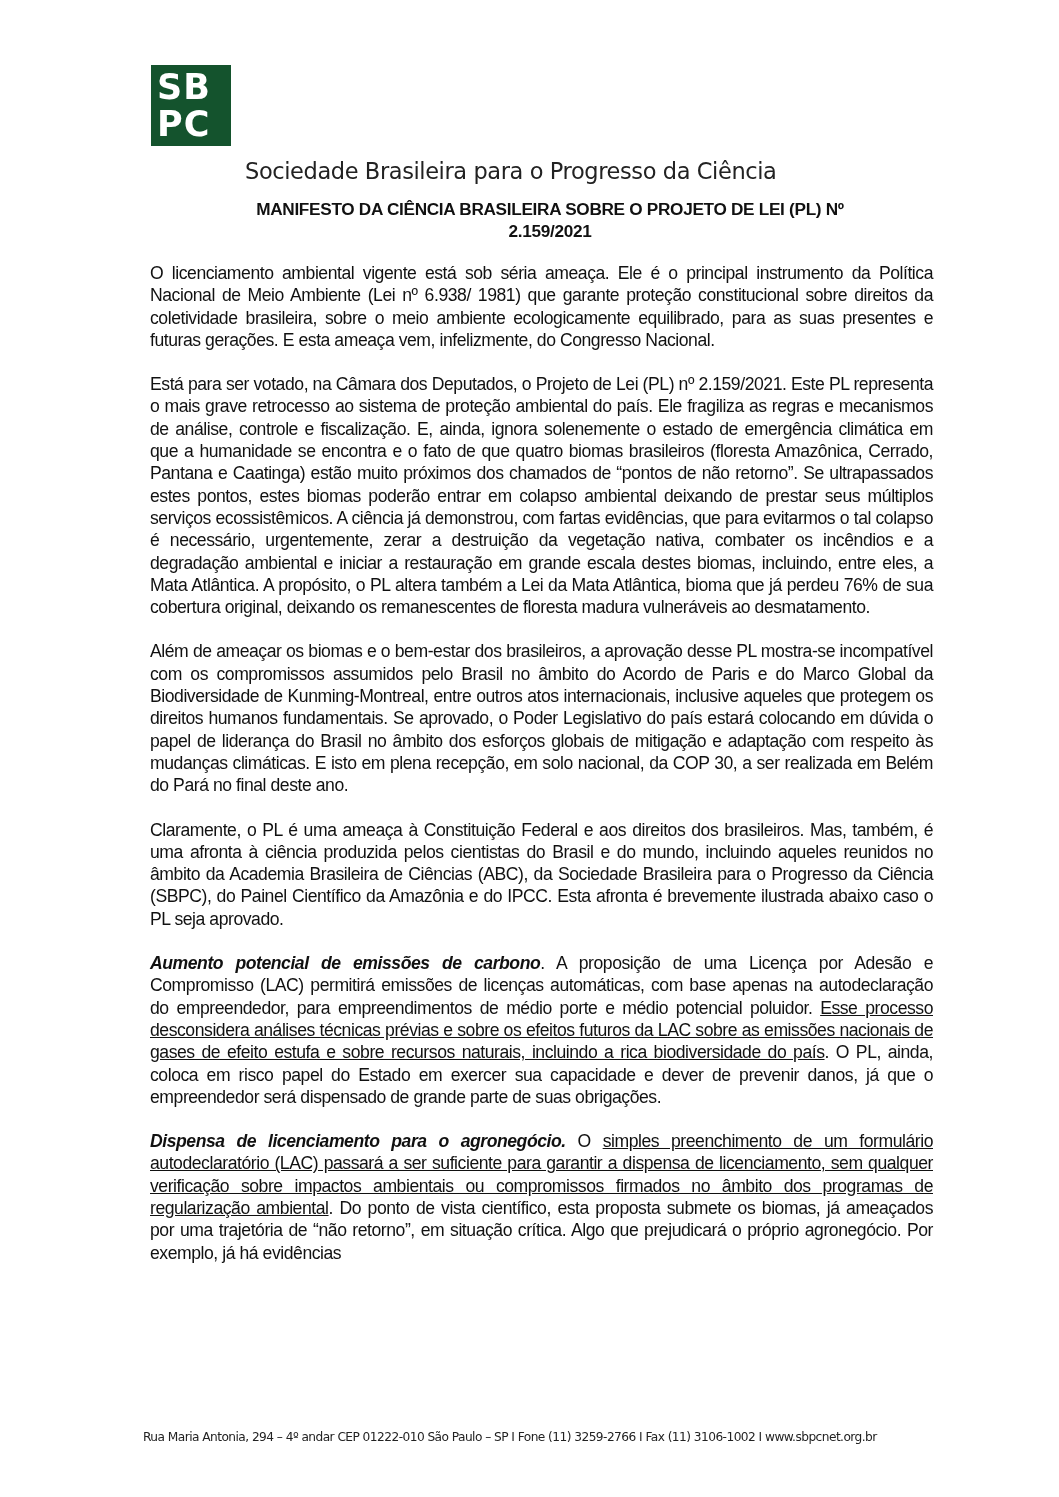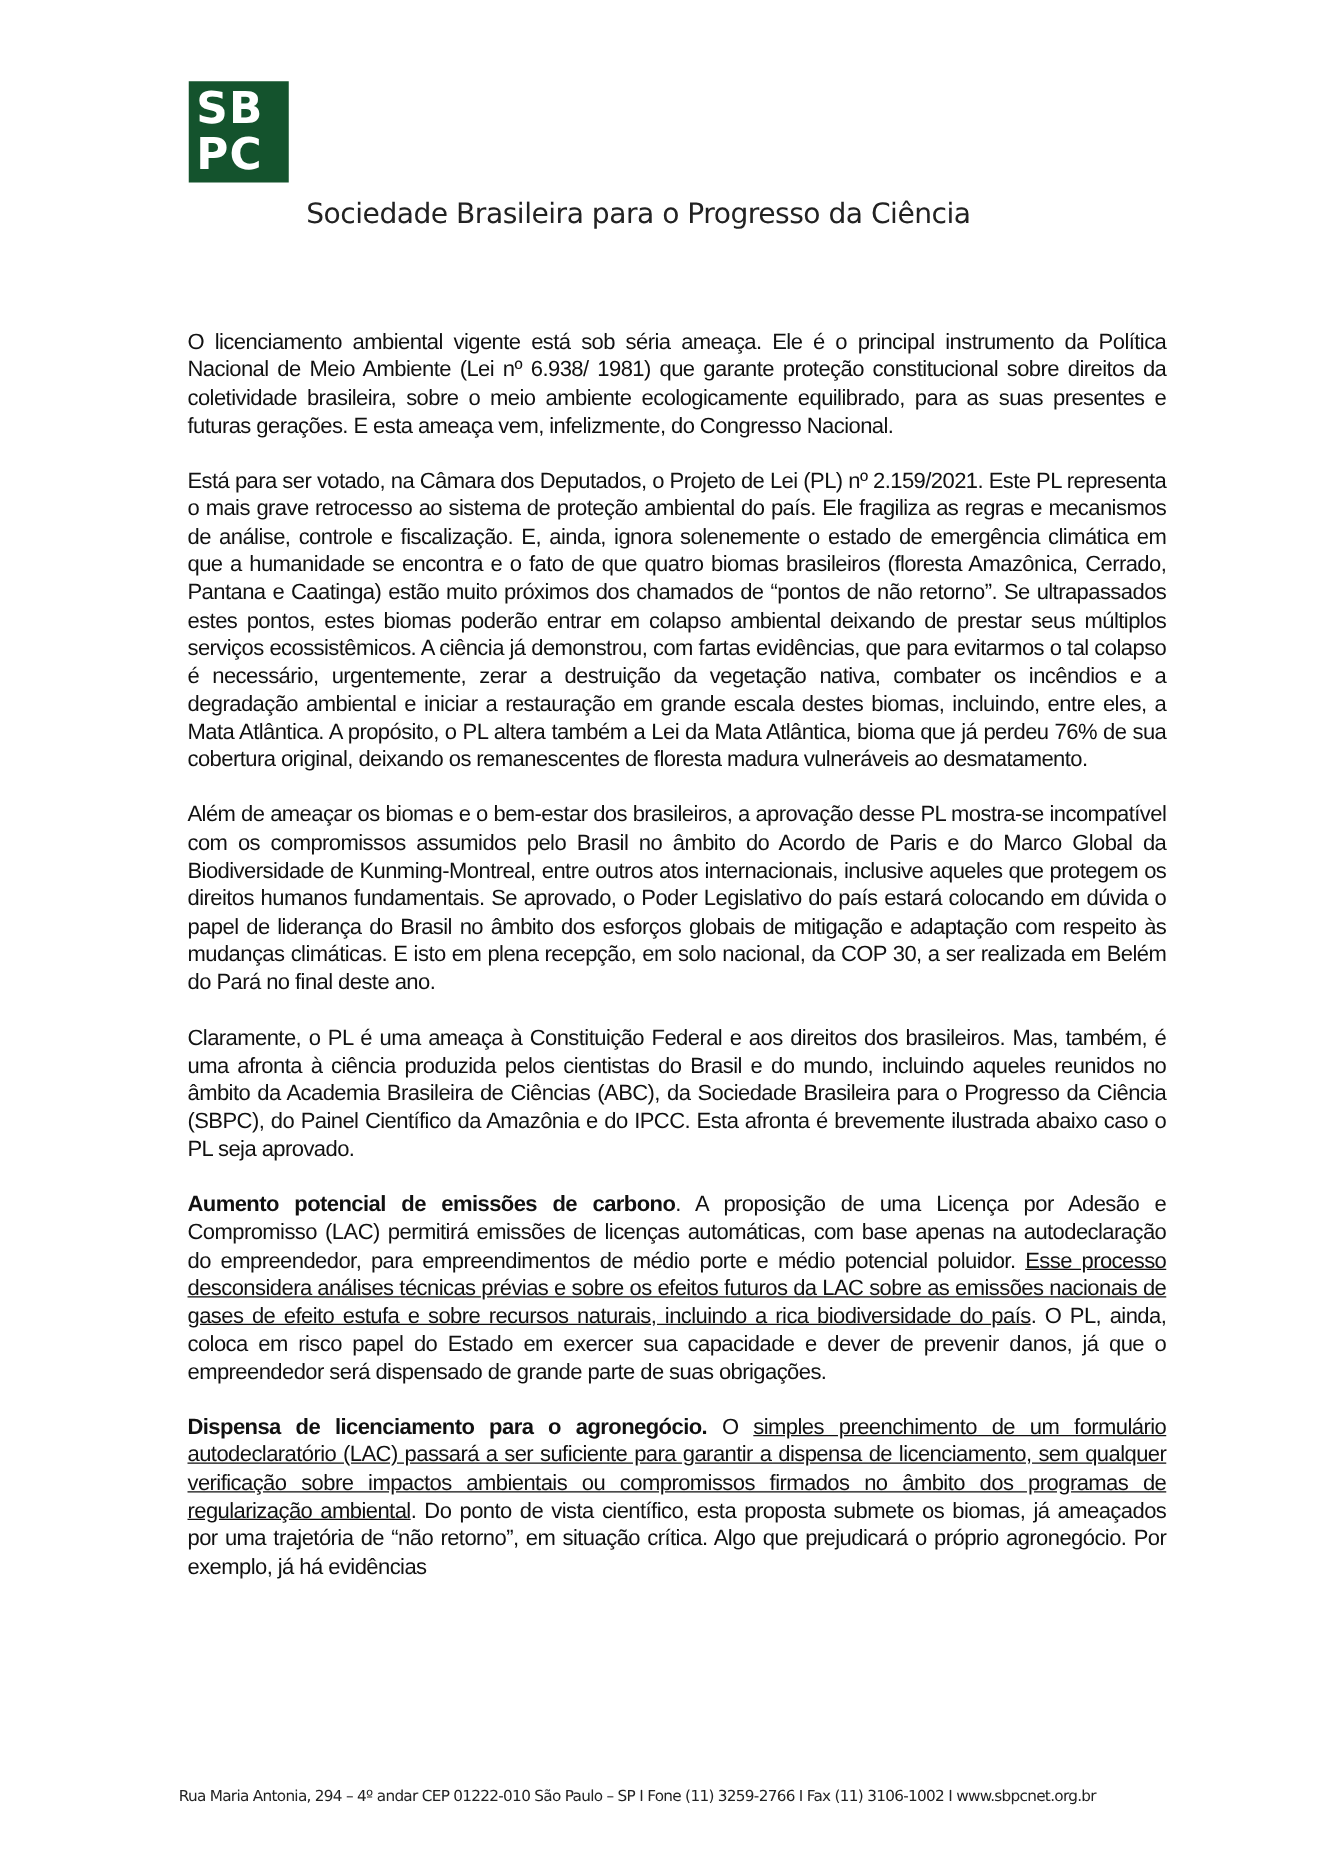--- a/index.html
+++ b/index.html
@@ -10,35 +10,37 @@
           font-weight: bold; font-size: 35px; line-height: 37px; letter-spacing: 1px;
           padding: 4px 0 0 6px; box-sizing: border-box; }
   .org-name { position: absolute; left: 245px; top: 118px; font-family: "DejaVu Sans", sans-serif;
               font-size: 22.5px; color: #222; letter-spacing: -0.4px; margin-top: 40px; }
   .title { position: absolute; left: 150px; width: 760px; top: 198px; text-align: center;
            font-weight: bold; font-size: 17.2px; line-height: 22px; padding-left: 40px; box-sizing: border-box;
            letter-spacing: -0.3px; }
   .body { position: absolute; left: 150px; width: 783px; top: 262px; }
   .para { font-size: 17.6px; line-height: 22.3px; text-align: justify; margin: 0 0 22px 0;
           letter-spacing: -0.45px; word-spacing: 0px; }
-  .para b { font-weight: bold; }
+  .para b { font-weight: bold; font-style: italic; }
   .para u { text-decoration: underline; }
   .footer { position: absolute; left: 143px; top: 1430px; font-family: "DejaVu Sans", sans-serif;
             font-size: 12.2px; color: #222; letter-spacing: -0.55px; white-space: nowrap; }
 </style>
 </head>
 <body>
 
 <div class="logo">
   <div>SB</div>
   <div>PC</div>
 </div>
 <div class="org-name">Sociedade Brasileira para o Progresso da Ciência</div>
 
 <div class="title">
+  <div>MANIFESTO DA CIÊNCIA BRASILEIRA SOBRE O PROJETO DE LEI (PL) Nº</div>
+  <div>2.159/2021</div>
 </div>
 
 <div class="body">
   <p class="para">O licenciamento ambiental vigente está sob séria ameaça. Ele é o principal instrumento da Política Nacional de Meio Ambiente (Lei nº 6.938/ 1981) que garante proteção constitucional sobre direitos da coletividade brasileira, sobre o meio ambiente ecologicamente equilibrado, para as suas presentes e futuras gerações. E esta ameaça vem, infelizmente, do Congresso Nacional.</p>
   <p class="para">Está para ser votado, na Câmara dos Deputados, o Projeto de Lei (PL) nº 2.159/2021. Este PL representa o mais grave retrocesso ao sistema de proteção ambiental do país. Ele fragiliza as regras e mecanismos de análise, controle e fiscalização. E, ainda, ignora solenemente o estado de emergência climática em que a humanidade se encontra e o fato de que quatro biomas brasileiros (floresta Amazônica, Cerrado, Pantana e Caatinga) estão muito próximos dos chamados de “pontos de não retorno”. Se ultrapassados estes pontos, estes biomas poderão entrar em colapso ambiental deixando de prestar seus múltiplos serviços ecossistêmicos. A ciência já demonstrou, com fartas evidências, que para evitarmos o tal colapso é necessário, urgentemente, zerar a destruição da vegetação nativa, combater os incêndios e a degradação ambiental e iniciar a restauração em grande escala destes biomas, incluindo, entre eles, a Mata Atlântica. A propósito, o PL altera também a Lei da Mata Atlântica, bioma que já perdeu 76% de sua cobertura original, deixando os remanescentes de floresta madura vulneráveis ao desmatamento.</p>
   <p class="para">Além de ameaçar os biomas e o bem-estar dos brasileiros, a aprovação desse PL mostra-se incompatível com os compromissos assumidos pelo Brasil no âmbito do Acordo de Paris e do Marco Global da Biodiversidade de Kunming-Montreal, entre outros atos internacionais, inclusive aqueles que protegem os direitos humanos fundamentais. Se aprovado, o Poder Legislativo do país estará colocando em dúvida o papel de liderança do Brasil no âmbito dos esforços globais de mitigação e adaptação com respeito às mudanças climáticas. E isto em plena recepção, em solo nacional, da COP 30, a ser realizada em Belém do Pará no final deste ano.</p>
   <p class="para">Claramente, o PL é uma ameaça à Constituição Federal e aos direitos dos brasileiros. Mas, também, é uma afronta à ciência produzida pelos cientistas do Brasil e do mundo, incluindo aqueles reunidos no âmbito da Academia Brasileira de Ciências (ABC), da Sociedade Brasileira para o Progresso da Ciência (SBPC), do Painel Científico da Amazônia e do IPCC. Esta afronta é brevemente ilustrada abaixo caso o PL seja aprovado.</p>
   <p class="para"><b>Aumento potencial de emissões de carbono</b><span>. A proposição de uma Licença por Adesão e Compromisso (LAC) permitirá emissões de licenças automáticas, com base apenas na autodeclaração do empreendedor, para empreendimentos de médio porte e médio potencial poluidor. </span><u>Esse processo desconsidera análises técnicas prévias e sobre os efeitos futuros da LAC sobre as emissões nacionais de gases de efeito estufa e sobre recursos naturais, incluindo a rica biodiversidade do país</u><span>. O PL, ainda, coloca em risco papel do Estado em exercer sua capacidade e dever de prevenir danos, já que o empreendedor será dispensado de grande parte de suas obrigações.</span></p>
   <p class="para"><b>Dispensa de licenciamento para o agronegócio.</b><span> O </span><u>simples preenchimento de um formulário autodeclaratório (LAC) passará a ser suficiente para garantir a dispensa de licenciamento, sem qualquer verificação sobre impactos ambientais ou compromissos firmados no âmbito dos programas de regularização ambiental</u><span>. Do ponto de vista científico, esta proposta submete os biomas, já ameaçados por uma trajetória de “não retorno”, em situação crítica. Algo que prejudicará o próprio agronegócio. Por exemplo, já há evidências</span></p>
 </div>

